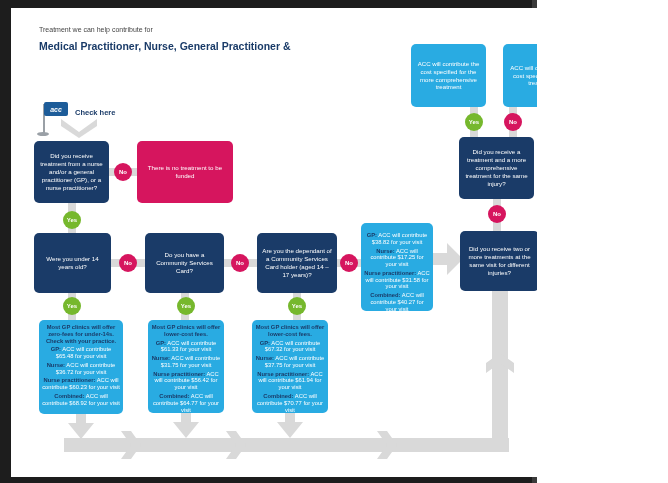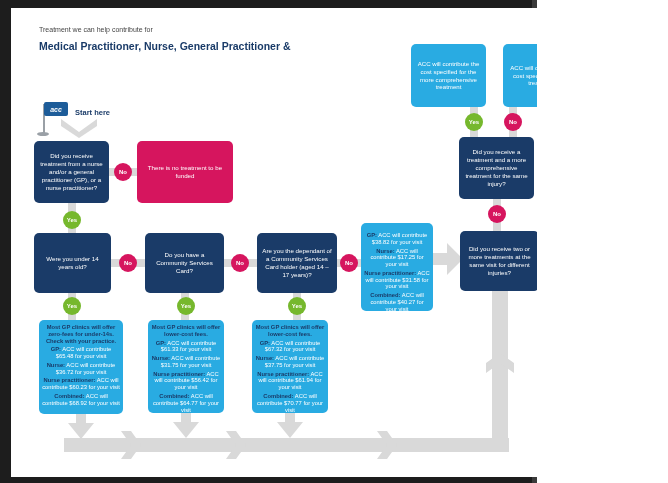--- a/index.html
+++ b/index.html
@@ -42,21 +42,21 @@
   <div class="page">
 
     <div class="eyebrow">Treatment we can help contribute for</div>
     <div class="title">
       <div>Medical Practitioner, Nurse, General Practitioner &amp;</div>
     </div>
 
     <div class="pole"></div>
     <div class="polebase"></div>
     <div class="flag">acc</div>
-    <div class="startlabel">Start here</div>
+    <div class="startlabel">Check here</div>
     <svg class="garrow" style="left:46px;top:109px;" width="44" height="22" viewBox="0 0 44 22">
       <path d="M4 2 L22 15 L40 2 L40 9 L22 21 L4 9 Z" fill="#76b82d"></path>
     </svg>
 
     <div class="bar" style="left:98px;top:160px;width:28px;height:8px;"></div>
     <div class="bar" style="left:57px;top:195px;width:8px;height:30px;"></div>
     <div class="bar" style="left:100px;top:251px;width:34px;height:8px;"></div>
     <div class="bar" style="left:213px;top:251px;width:33px;height:8px;"></div>
     <div class="bar" style="left:326px;top:251px;width:24px;height:8px;"></div>
     <div class="bar" style="left:482px;top:191px;width:8px;height:32px;"></div>

